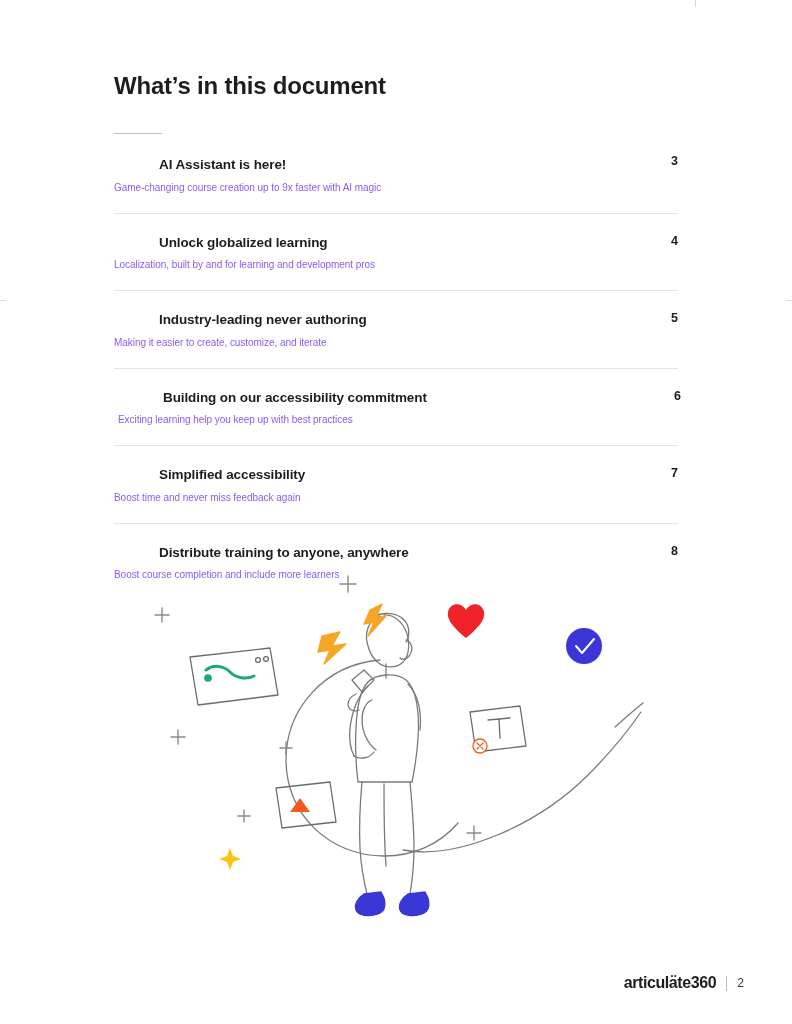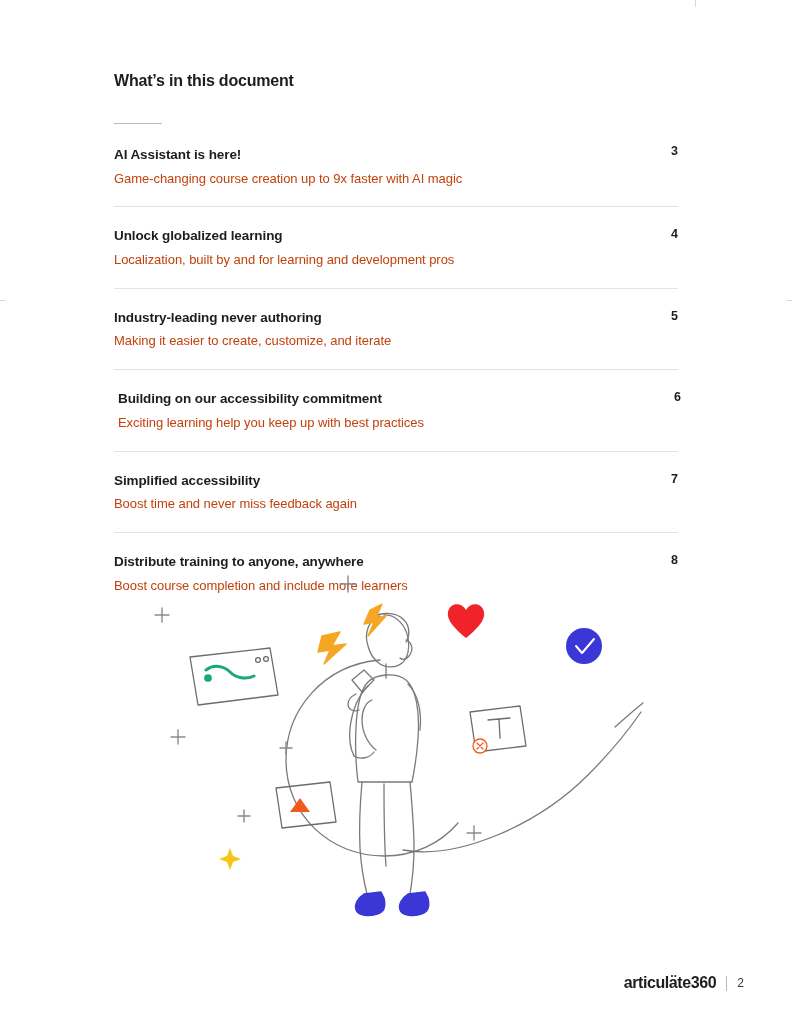--- a/index.html
+++ b/index.html
@@ -47,21 +47,21 @@
   }
 
   .content {
     position: absolute;
     left: 114px;
     top: 0;
     width: 564px;
   }
 
   h1.title {
-    font-size: 16px;
+    font-size: 24px;
     font-weight: bold;
     letter-spacing: -0.2px;
     margin: 0;
     padding-top: 72px;
     color: #1d1d1d;
   }
 
   .rule {
     margin-top: 33px;
     width: 48px;
@@ -82,24 +82,25 @@
   }
   .toc-item:last-child {
     border-bottom: none;
   }
   .toc-heading {
     font-size: 13.5px;
     font-weight: bold;
     color: #1d1d1d;
     letter-spacing: -0.1px;
     line-height: 1.3;
+    margin-left: 45px;
   }
   .toc-sub {
-    font-size: 13px;
-    color: #c2410c;
+    font-size: 10px;
+    color: #8b5cf6;
     margin-top: 7px;
     line-height: 1.3;
     letter-spacing: -0.05px;
   }
   .toc-page {
     position: absolute;
     right: 0;
     top: 20px;
     font-size: 12.5px;
     font-weight: bold;

